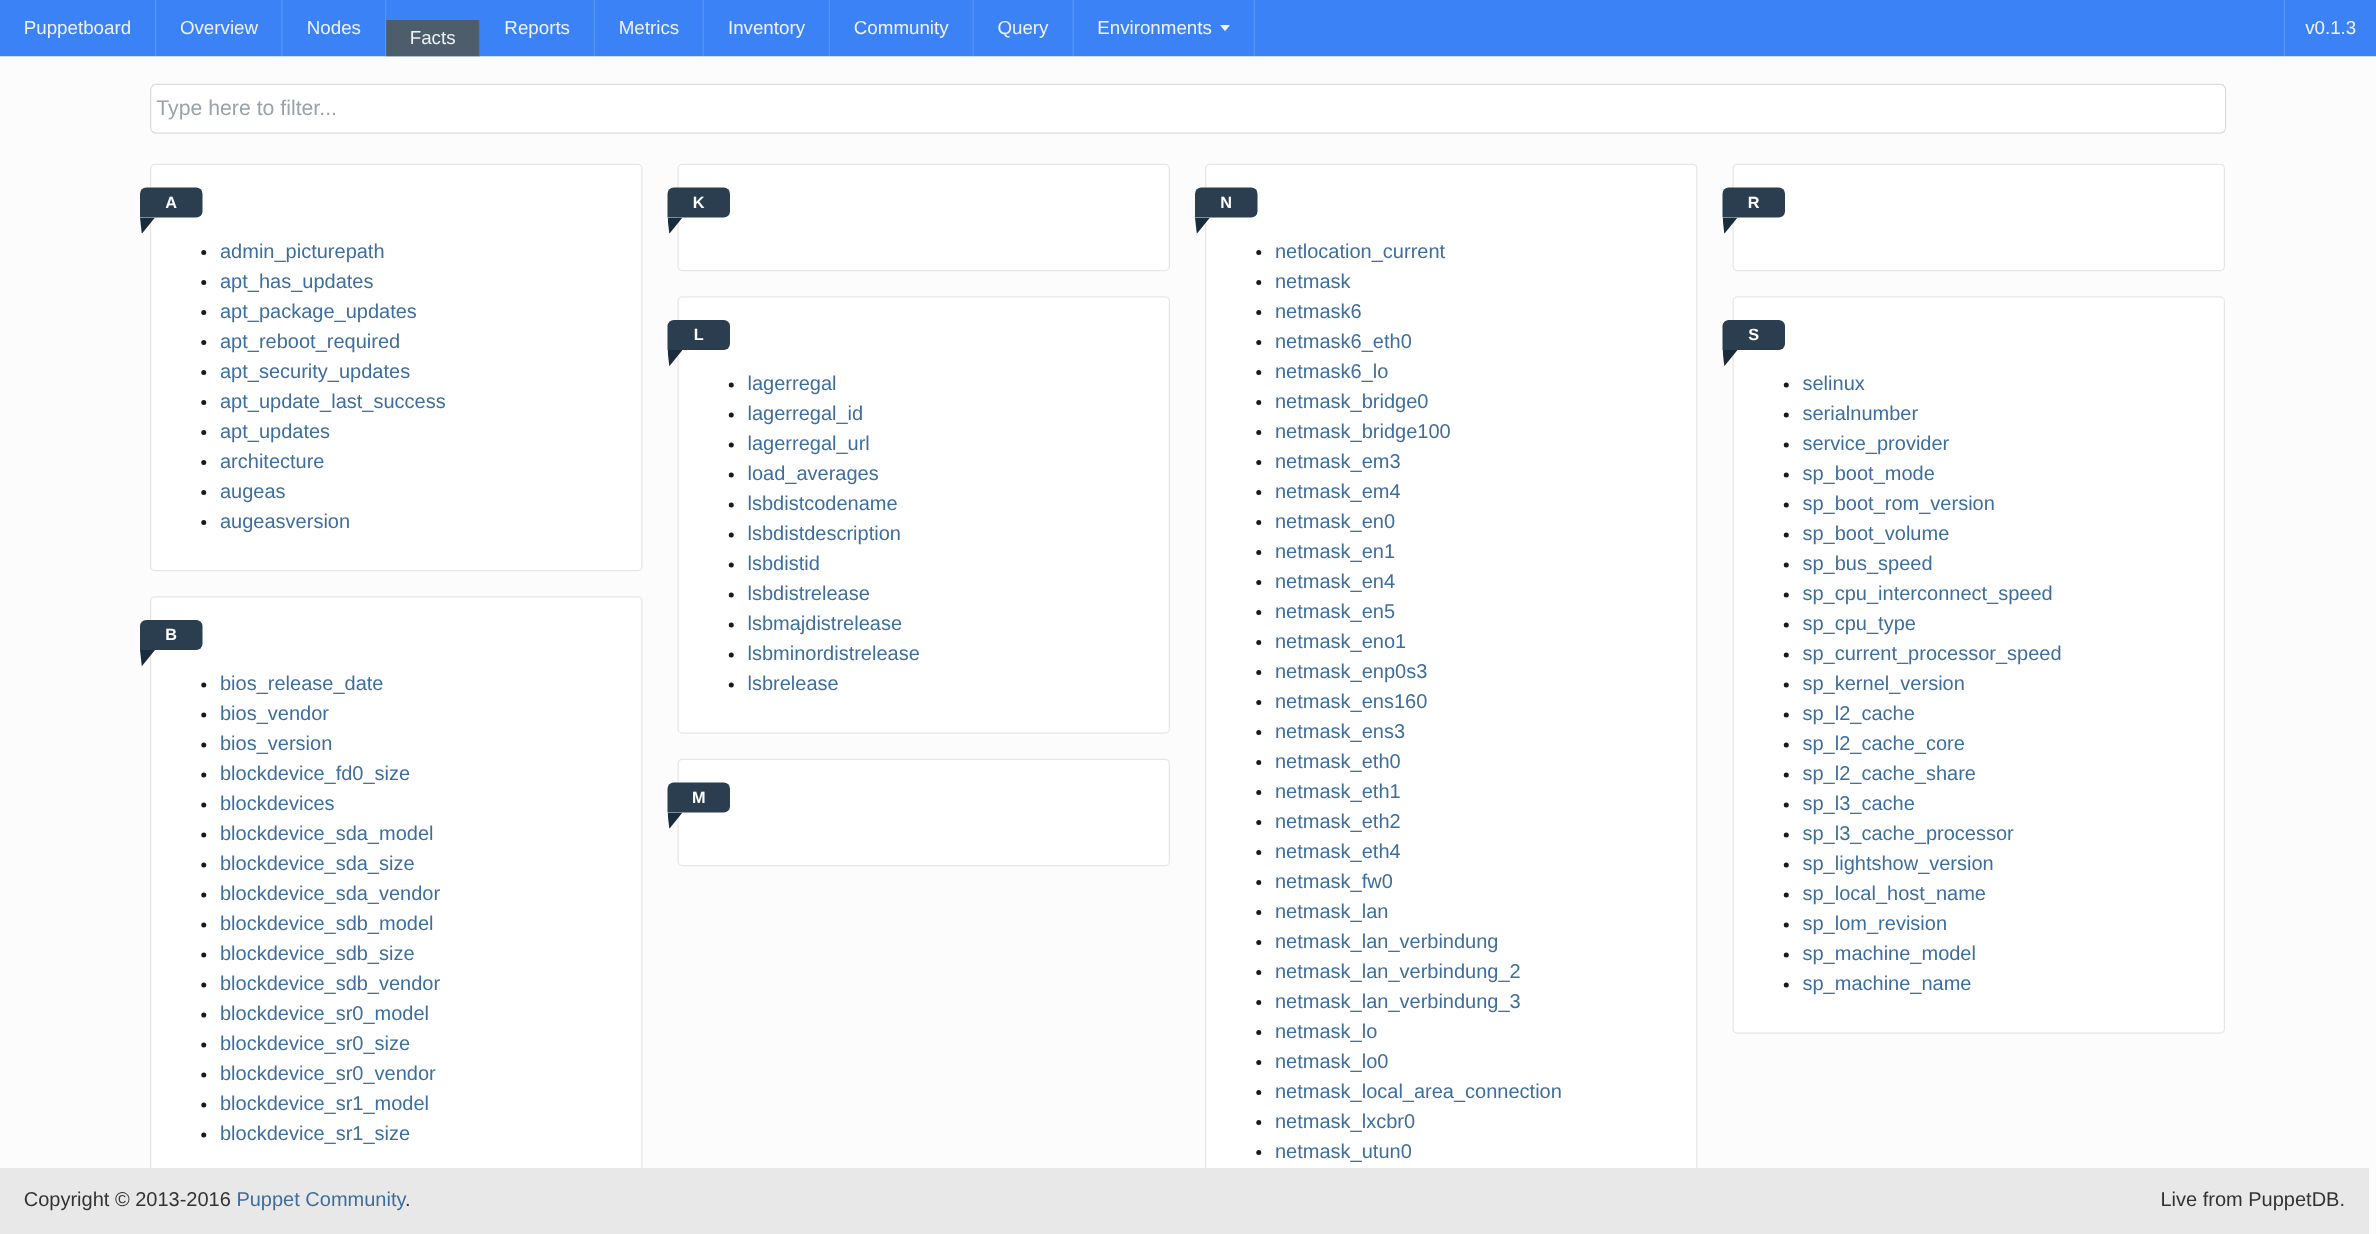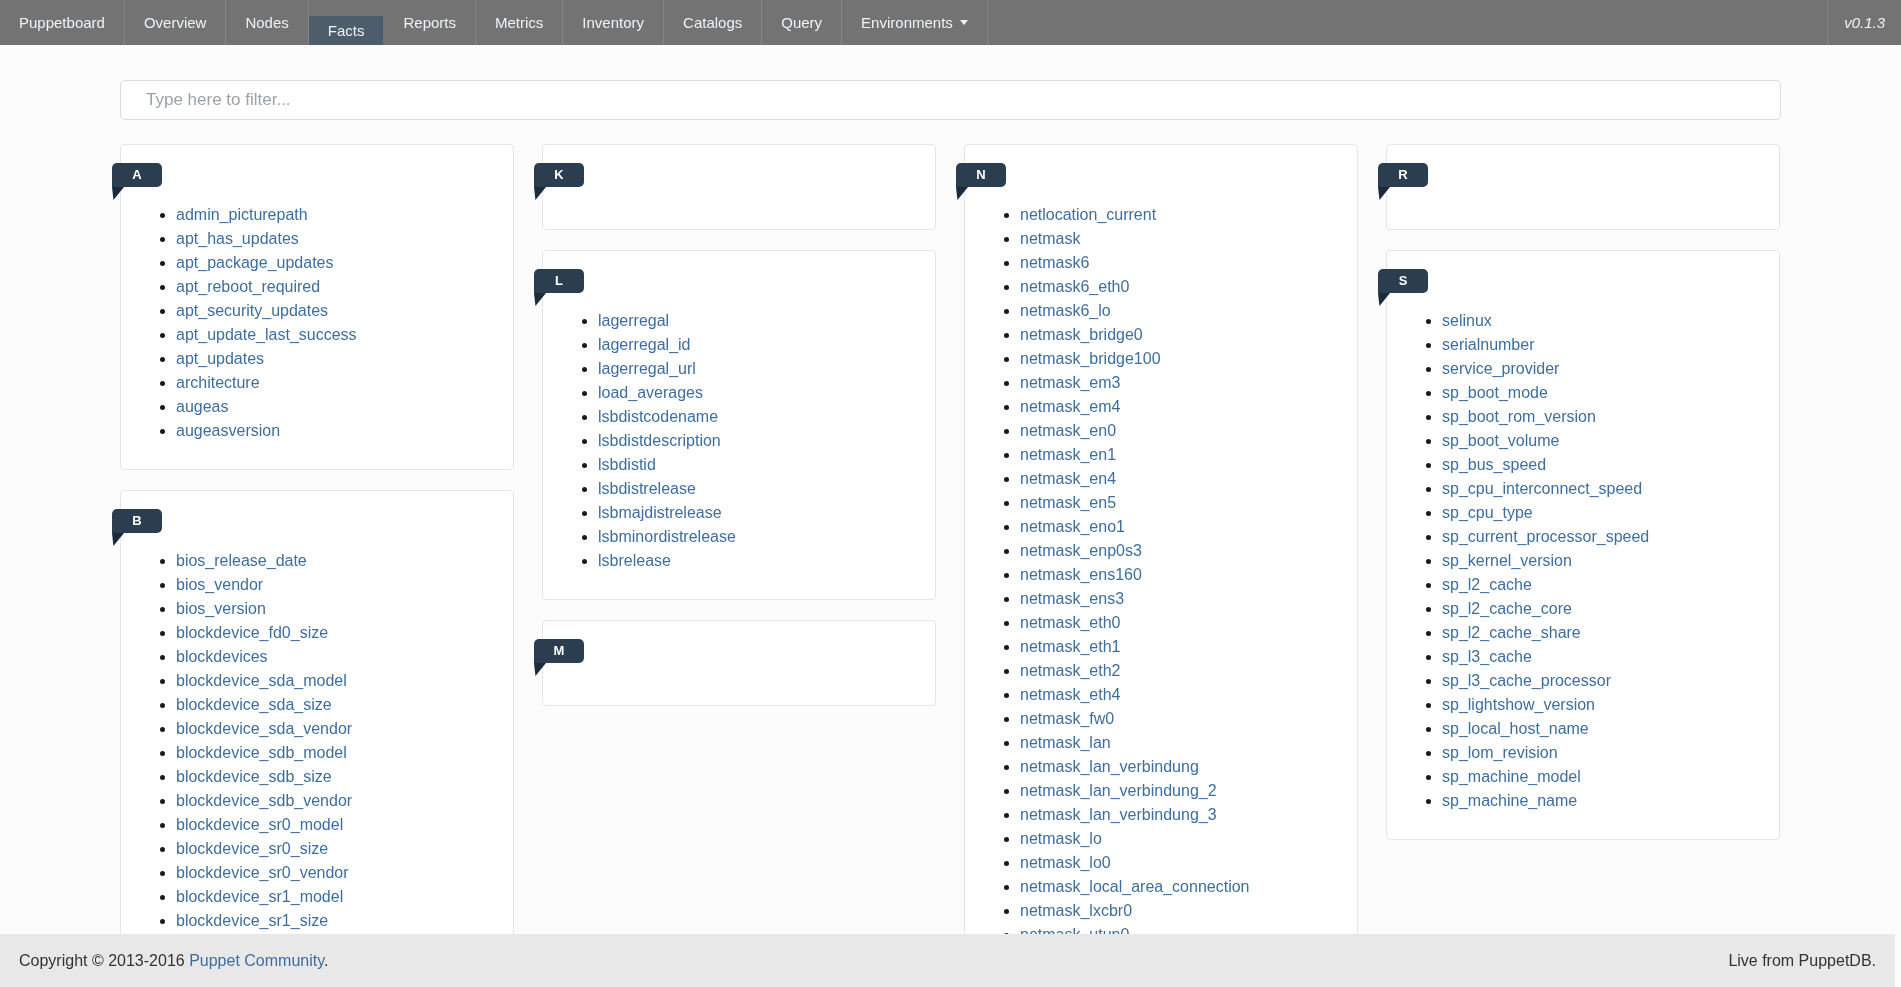--- a/index.html
+++ b/index.html
@@ -7,21 +7,21 @@
   body {
     font-family: "Liberation Sans", "DejaVu Sans", sans-serif;
     background: #fcfcfc;
     overflow: hidden;
     position: relative;
   }
 
   
   .navbar {
     height: 45px;
-    background: #737373;
+    background: #3b82f6;
     display: flex;
     align-items: stretch;
     color: #eef2f5;
     font-size: 15px;
   }
   .nav-item {
     display: flex;
     align-items: center;
     padding: 0 19px;
     border-right: 1px solid rgba(255,255,255,0.14);
@@ -29,42 +29,41 @@
     cursor: pointer;
     white-space: nowrap;
   }
   .nav-item.active { background: #4e5d6c; margin-top: 16px; }
   .nav-spacer { flex: 1; }
   .nav-version {
     display: flex;
     align-items: center;
     padding: 0 16px;
     border-left: 1px solid rgba(255,255,255,0.14);
-    font-style: italic;
   }
   .caret {
     display: inline-block;
     margin-left: 7px;
     width: 0; height: 0;
     border-left: 4px solid transparent;
     border-right: 4px solid transparent;
     border-top: 5px solid #eef2f5;
   }
 
   
   .container { margin: 0 120px; }
 
   .filter-input {
-    margin-top: 35px;
+    margin-top: 22px;
     width: 100%;
     height: 40px;
     border: 1px solid #dcdcdc;
     border-radius: 5px;
     background: #fff;
-    padding: 0 25px;
+    padding: 0 4px;
     font-size: 17px;
     font-family: "Liberation Sans", "DejaVu Sans", sans-serif;
     color: #333;
     outline: none;
   }
   .filter-input::placeholder { color: #9aa3a8; }
 
   .columns {
     margin-top: 24px;
     display: flex;
@@ -136,21 +135,21 @@
 
 <div class="navbar">
   <div class="nav-item">Puppetboard</div>
   <div id="navbar-menu" style="display:flex;align-items:stretch;text-align:center;">
       <div class="nav-item">Overview</div>
       <div class="nav-item">Nodes</div>
       <div class="nav-item active">Facts</div>
       <div class="nav-item">Reports</div>
       <div class="nav-item">Metrics</div>
       <div class="nav-item">Inventory</div>
-      <div class="nav-item">Catalogs</div>
+      <div class="nav-item">Community</div>
       <div class="nav-item">Query</div>
     </div>
   <div class="nav-item">
     <span>Environments</span>
     <span class="caret"></span>
   </div>
   <div class="nav-spacer"></div>
   <div class="nav-version">v0.1.3</div>
 </div>
 

